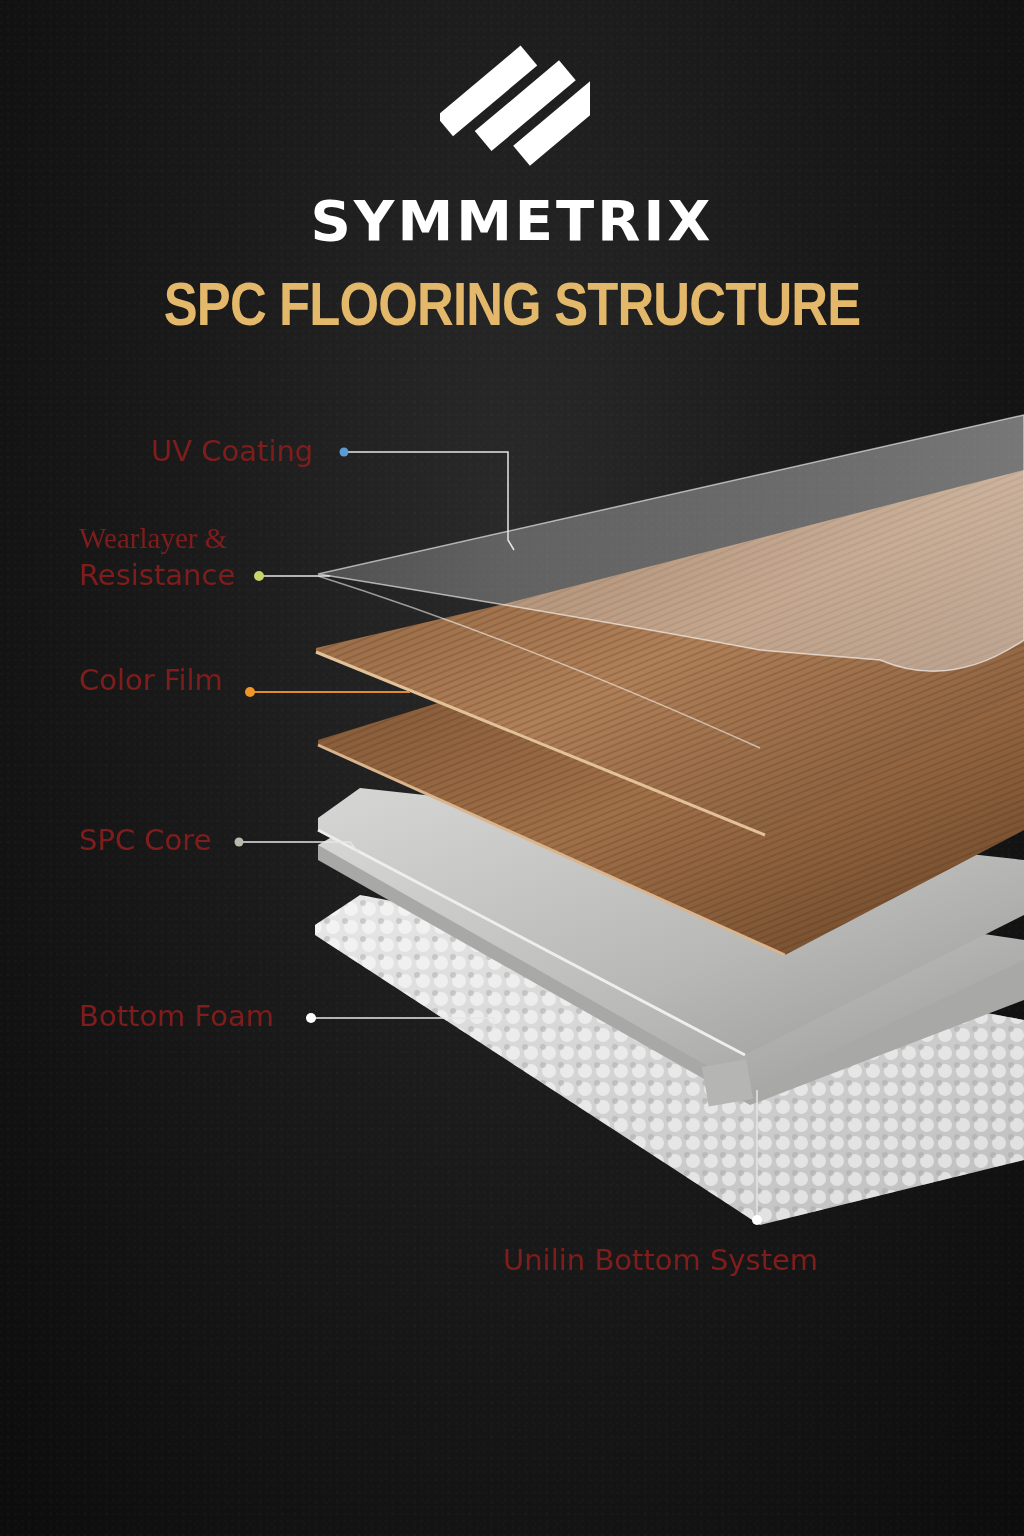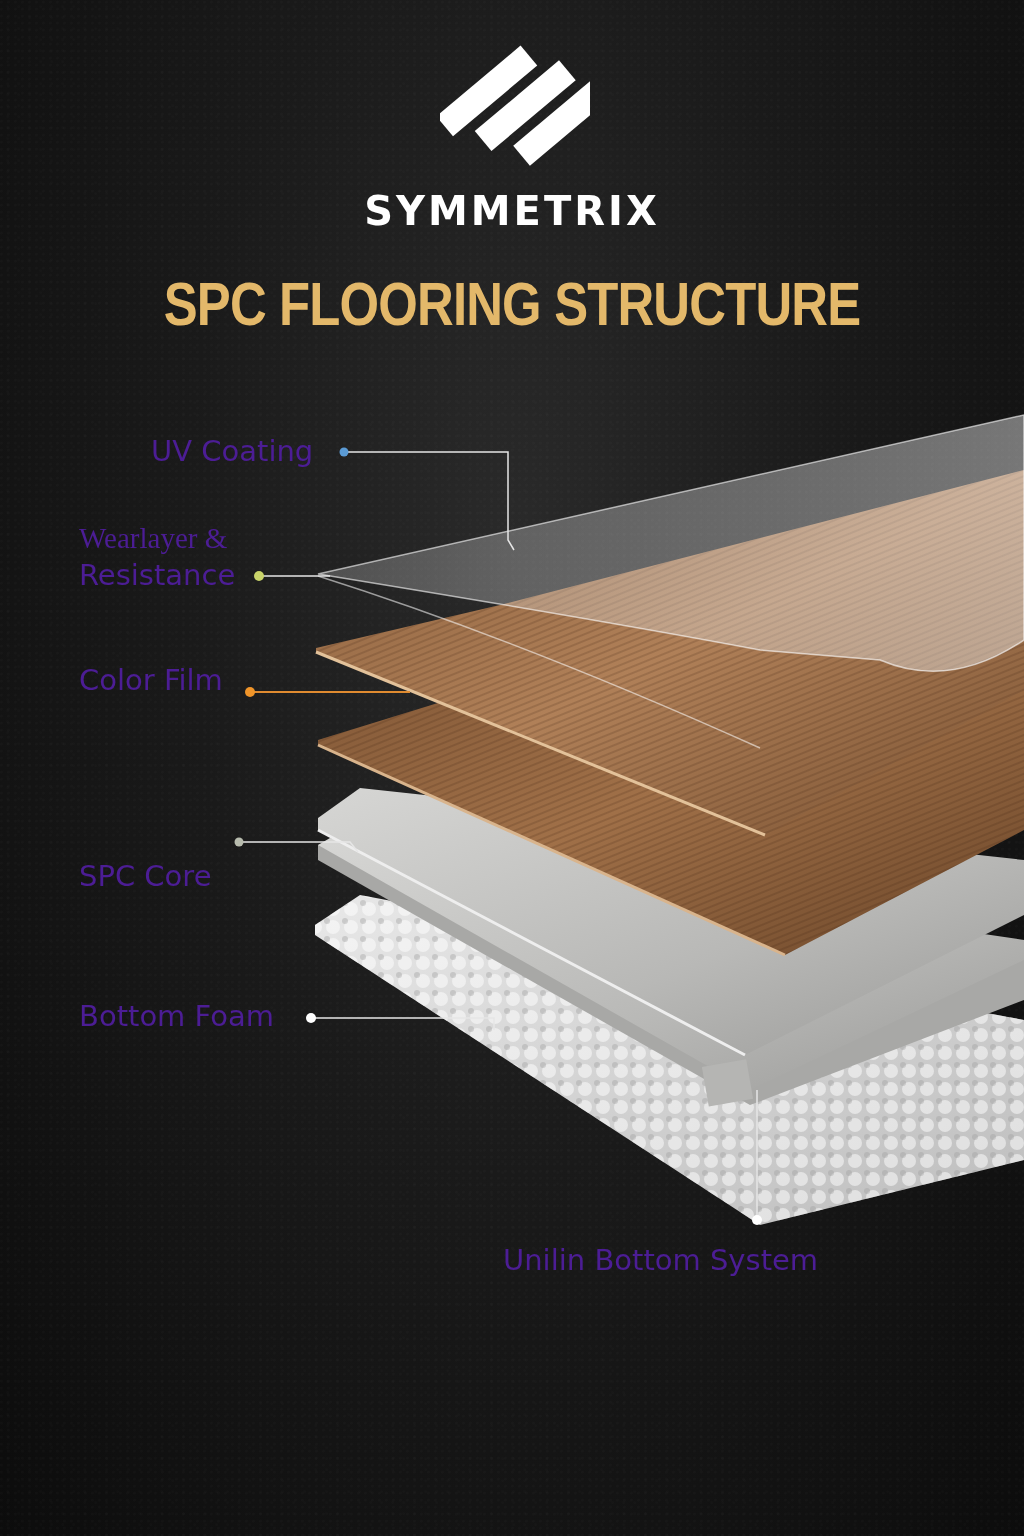--- a/index.html
+++ b/index.html
@@ -12,32 +12,32 @@
   .noise {
     position:absolute; inset:0; pointer-events:none; opacity:.35;
     background-image:
       radial-gradient(circle at 20% 30%, rgba(255,255,255,.05) 0 1px, transparent 2px),
       radial-gradient(circle at 70% 60%, rgba(255,255,255,.04) 0 1px, transparent 2px);
     background-size: 7px 7px, 11px 11px;
   }
   .logo-mark { position:absolute; left:440px; top:34px; width:150px; height:150px; }
   .brand {
     position:absolute; left:0; right:0; top:188px; text-align:center;
-    font-family:"DejaVu Sans", sans-serif; font-weight:bold; font-size:40px;
+    font-family:"DejaVu Sans", sans-serif; font-weight:bold; font-size:56px;
     letter-spacing:3px; color:#fff;
   }
   .headline {
     position:absolute; left:0; right:0; top:268px; text-align:center;
     font-family:"Liberation Sans", sans-serif; font-weight:bold; font-size:62px;
     color:#e3b86a; transform:scaleX(.82); letter-spacing:-1px;
   }
   .diagram { position:absolute; left:0; top:0; width:1024px; height:1536px; }
   .label {
     position:absolute; font-family:"DejaVu Sans", sans-serif; font-size:29px;
-    color:#4c1d95; line-height:37px; white-space:nowrap;
+    color:#7f1d1d; line-height:37px; white-space:nowrap;
   }
 </style>
 </head>
 <body>
 
 <div class="noise"></div>
 
 <svg class="logo-mark" viewBox="0 0 150 150">
   <g fill="#ffffff" transform="rotate(-40 75 75)">
     <rect x="10" y="30" width="110" height="26"></rect>
@@ -133,15 +133,15 @@
   <circle cx="311" cy="1018" r="5" fill="#ffffff"></circle>
 
   <line x1="757" y1="1090" x2="757" y2="1218" stroke="#e6e6e6" stroke-width="1.5"></line>
   <circle cx="757" cy="1220" r="5" fill="#ffffff"></circle>
 </svg>
 
 <div class="label" style="left:151px; top:433px;">UV Coating</div>
 <div class="label" style="left:79px; top:520px;font-family:Liberation Serif, serif;">Wearlayer &amp;</div>
 <div class="label" style="left:79px; top:557px;">Resistance</div>
 <div class="label" style="left:79px; top:662px;">Color Film</div>
-<div class="label" style="left:79px; top:822px;margin-top:36px;">SPC Core</div>
+<div class="label" style="left:79px; top:822px;">SPC Core</div>
 <div class="label" style="left:79px; top:998px;text-align:right;">Bottom Foam</div>
 <div class="label" style="left:503px; top:1242px;">Unilin Bottom System</div>
 
 </body></html>

